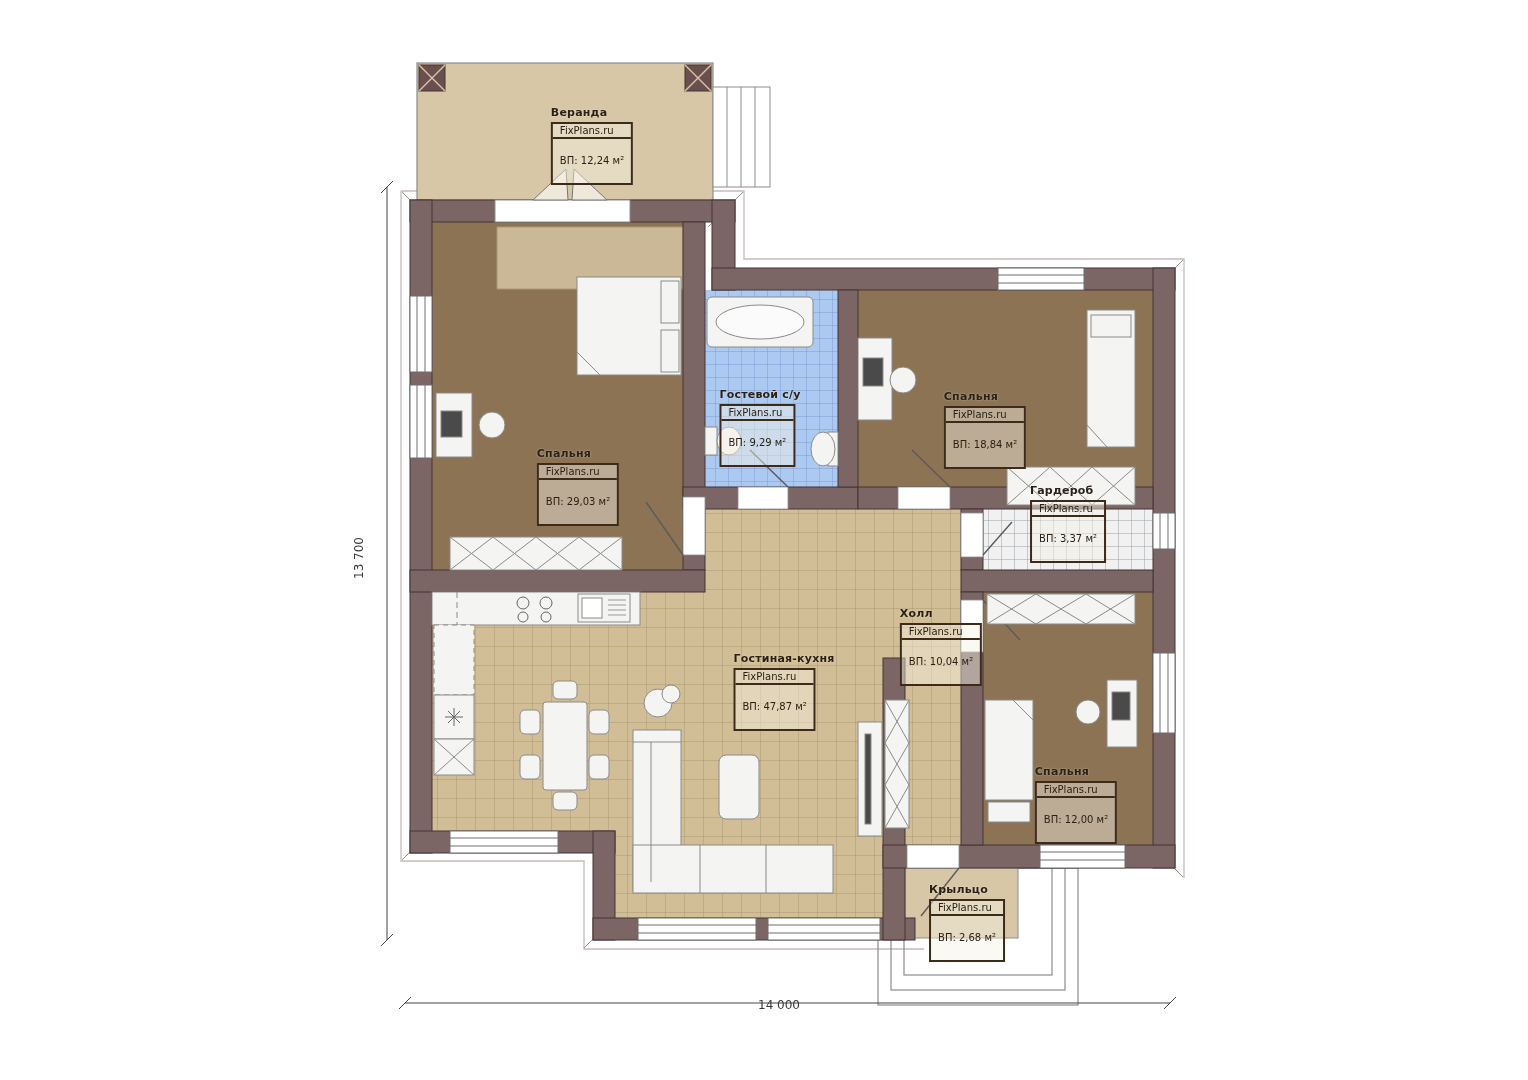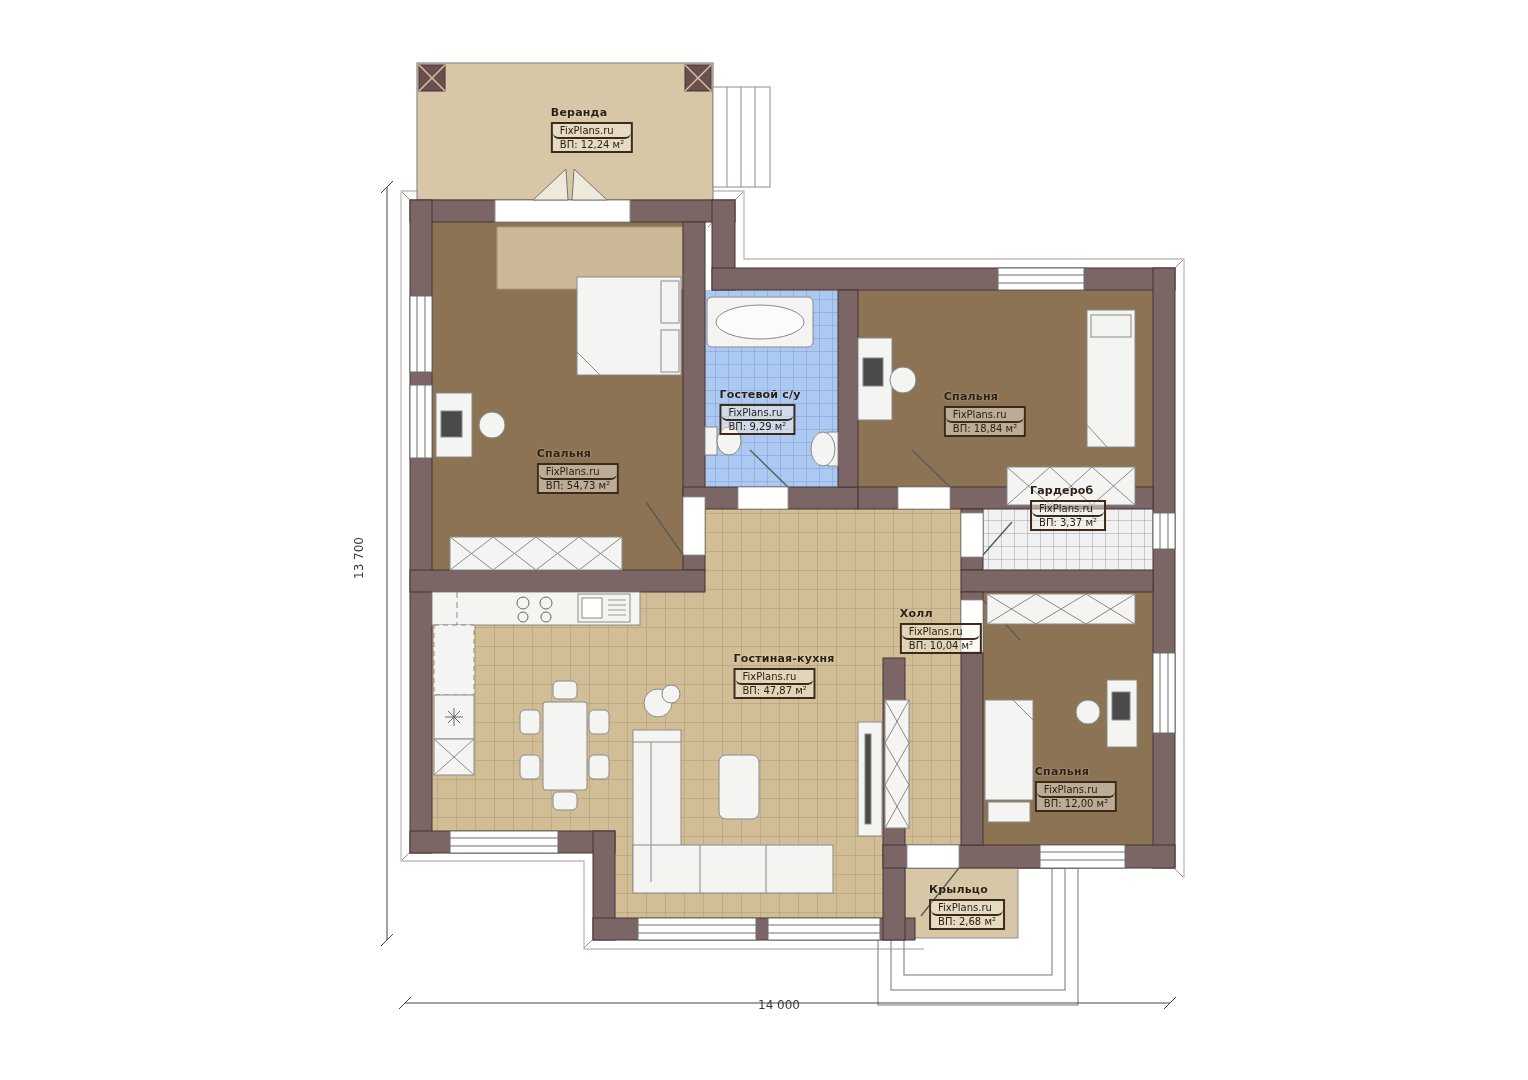--- a/index.html
+++ b/index.html
@@ -1,22 +1,22 @@
 <!DOCTYPE html>
 <html><head>
 <meta charset="utf-8">
 <style>
   html,body{margin:0;padding:0;background:#ffffff;}
   body{width:1528px;height:1080px;position:relative;font-family:"DejaVu Sans",sans-serif;overflow:hidden;}
   .plan-svg{position:absolute;left:0;top:0;}
   .room-label{position:absolute;transform:translateX(-50%);color:#2a2013;z-index:6;line-height:1.15;}
   .room-name{font-size:11px;font-weight:bold;margin-bottom:2px;letter-spacing:.2px;text-shadow:0 0 2px rgba(255,255,255,.5);}
   .room-box{display:inline-block;border:2px solid #3c2b1a;background:rgba(247,241,229,.45);}
-  .room-brand{font-size:10px;padding:1px 7px;border-bottom:2px solid #3c2b1a;white-space:nowrap;border-radius:6px;}
-  .room-area{font-size:10px;padding:0 7px;white-space:nowrap;}
+  .room-brand{font-size:10px;padding:1px 7px;border-bottom:2px solid #3c2b1a;white-space:nowrap;}
+  .room-area{font-size:10px;padding:16px 7px;white-space:nowrap;}
   .dim{position:absolute;font-size:12px;color:#3a3a3a;z-index:6;}
   .dim-v{left:338px;top:551px;transform:rotate(-90deg);transform-origin:center;}
   .dim-h{left:758px;top:998px;}
 </style>
 </head>
 <body>
 
 <svg class="plan-svg" width="1528" height="1080" viewBox="0 0 1528 1080">
   <defs>
     <pattern id="tanTile" width="19" height="19" patternUnits="userSpaceOnUse">
@@ -287,21 +287,21 @@
   <div class="room-box">
     <div class="room-brand">FixPlans.ru</div>
     <div class="room-area">ВП: 12,24 м²</div>
   </div>
 </div>
 
 <div class="room-label" style="left:578px;top:448px">
   <div class="room-name">Спальня</div>
   <div class="room-box">
     <div class="room-brand">FixPlans.ru</div>
-    <div class="room-area">ВП: 54,73 м²</div>
+    <div class="room-area">ВП: 29,03 м²</div>
   </div>
 </div>
 
 <div class="room-label" style="left:760px;top:389px">
   <div class="room-name">Гостевой с/у</div>
   <div class="room-box">
     <div class="room-brand">FixPlans.ru</div>
     <div class="room-area">ВП: 9,29 м²</div>
   </div>
 </div>

